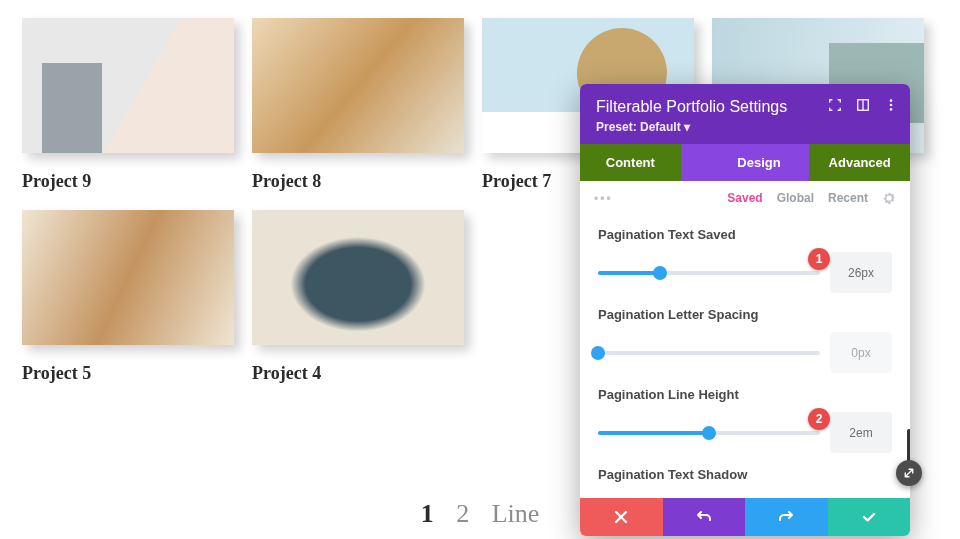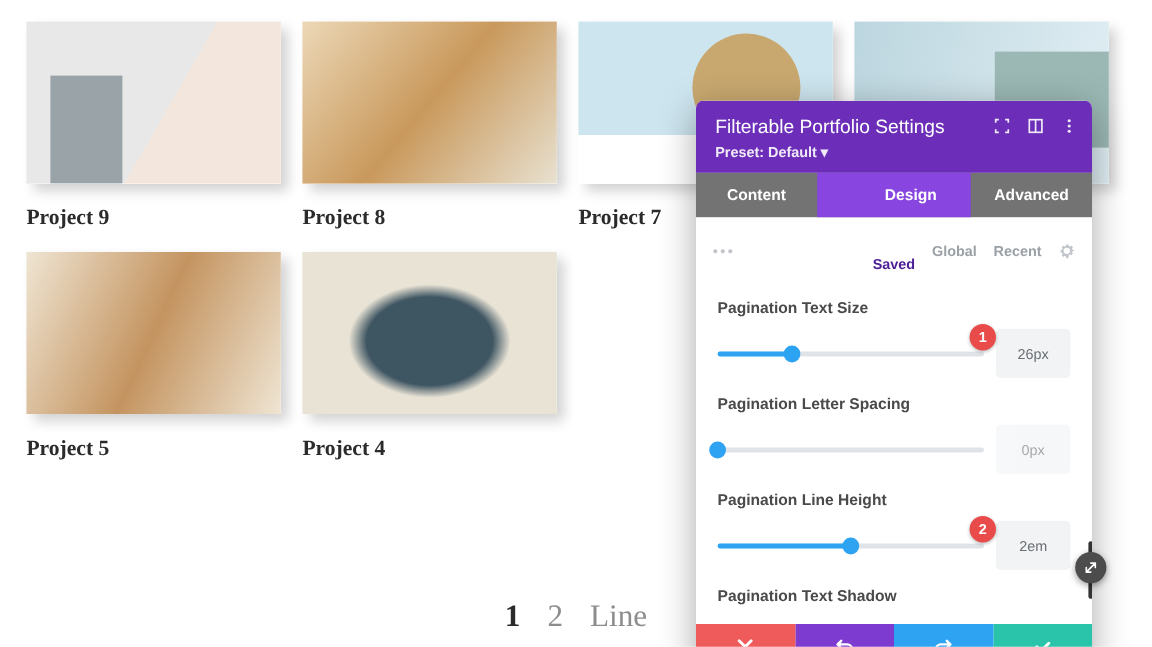--- a/index.html
+++ b/index.html
@@ -83,21 +83,21 @@
   .panel-header h3 { font-size: 16px; font-weight: 400; font-family: inherit; }
   .preset { font-size: 12px; opacity: 0.9; margin-top: 4px; font-weight: bold; }
   .header-icons {
     position: absolute;
     right: 12px; top: 14px;
     display: flex; gap: 14px;
   }
   .header-icons span { width: 14px; height: 14px; display:inline-flex; align-items:center; justify-content:center; cursor:pointer; opacity:0.9; }
   .tabs {
     display: flex;
-    background: #737373;
+    background: #4d7c0f;
   }
   .tab {
     flex: 1;
     text-align: center;
     padding: 11px 0;
     color: #fff;
     font-size: 13px;
     font-weight: 600;
     cursor: pointer;
   }
@@ -105,21 +105,21 @@
   .filters {
     display: flex;
     align-items: center;
     padding: 10px 14px 6px 14px;
     gap: 14px;
     color: #9aa0a6;
     font-size: 12px;
     font-weight: 600;
   }
   .filters .dots { flex: 1; color:#c2c6cc; letter-spacing:2px;}
-  .filters .active-f { color: #4c1d95; margin-top: 22px; }
+  .filters .active-f { color: #ec4899; }
   .filters .gear { width:14px; height:14px; }
   .body {
     padding: 4px 18px 6px 18px;
     position: relative;
   }
   .control { margin: 12px 0 14px 0; }
   .control-label {
     font-size: 13px;
     color: #4a4a4a;
     font-weight: 600;
@@ -293,21 +293,21 @@
     <span class="gear">
       <svg viewBox="0 0 16 16" fill="#c2c6cc">
           <path d="M8 5a3 3 0 100 6 3 3 0 000-6zm7 3l-1.5.4a5.6 5.6 0 01-.5 1.2l.8 1.3-1.4 1.4-1.3-.8a5.6 5.6 0 01-1.2.5L9.5 15h-2l-.4-1.5a5.6 5.6 0 01-1.2-.5l-1.3.8L3.2 12.4l.8-1.3a5.6 5.6 0 01-.5-1.2L2 9.5v-2l1.5-.4c.1-.4.3-.8.5-1.2l-.8-1.3L4.6 3.2l1.3.8c.4-.2.8-.4 1.2-.5L7.5 2h2l.4 1.5c.4.1.8.3 1.2.5l1.3-.8 1.4 1.4-.8 1.3c.2.4.4.8.5 1.2L15 7.5v1z"></path>
         </svg>
     </span>
   </div>
   <div class="body">
     <div class="scroll-indicator"></div>
 
     <div class="control">
-      <div class="control-label">Pagination Text Size</div>
+      <div class="control-label">Pagination Text Saved</div>
       <div class="row">
         <div class="slider">
           <div class="fill" style="width:28%"></div>
           <div class="knob" style="left:28%"></div>
         </div>
         <div class="valbox">26px</div>
         <div class="callout" style="right:62px;top:-4px">1</div>
       </div>
     </div>
 

